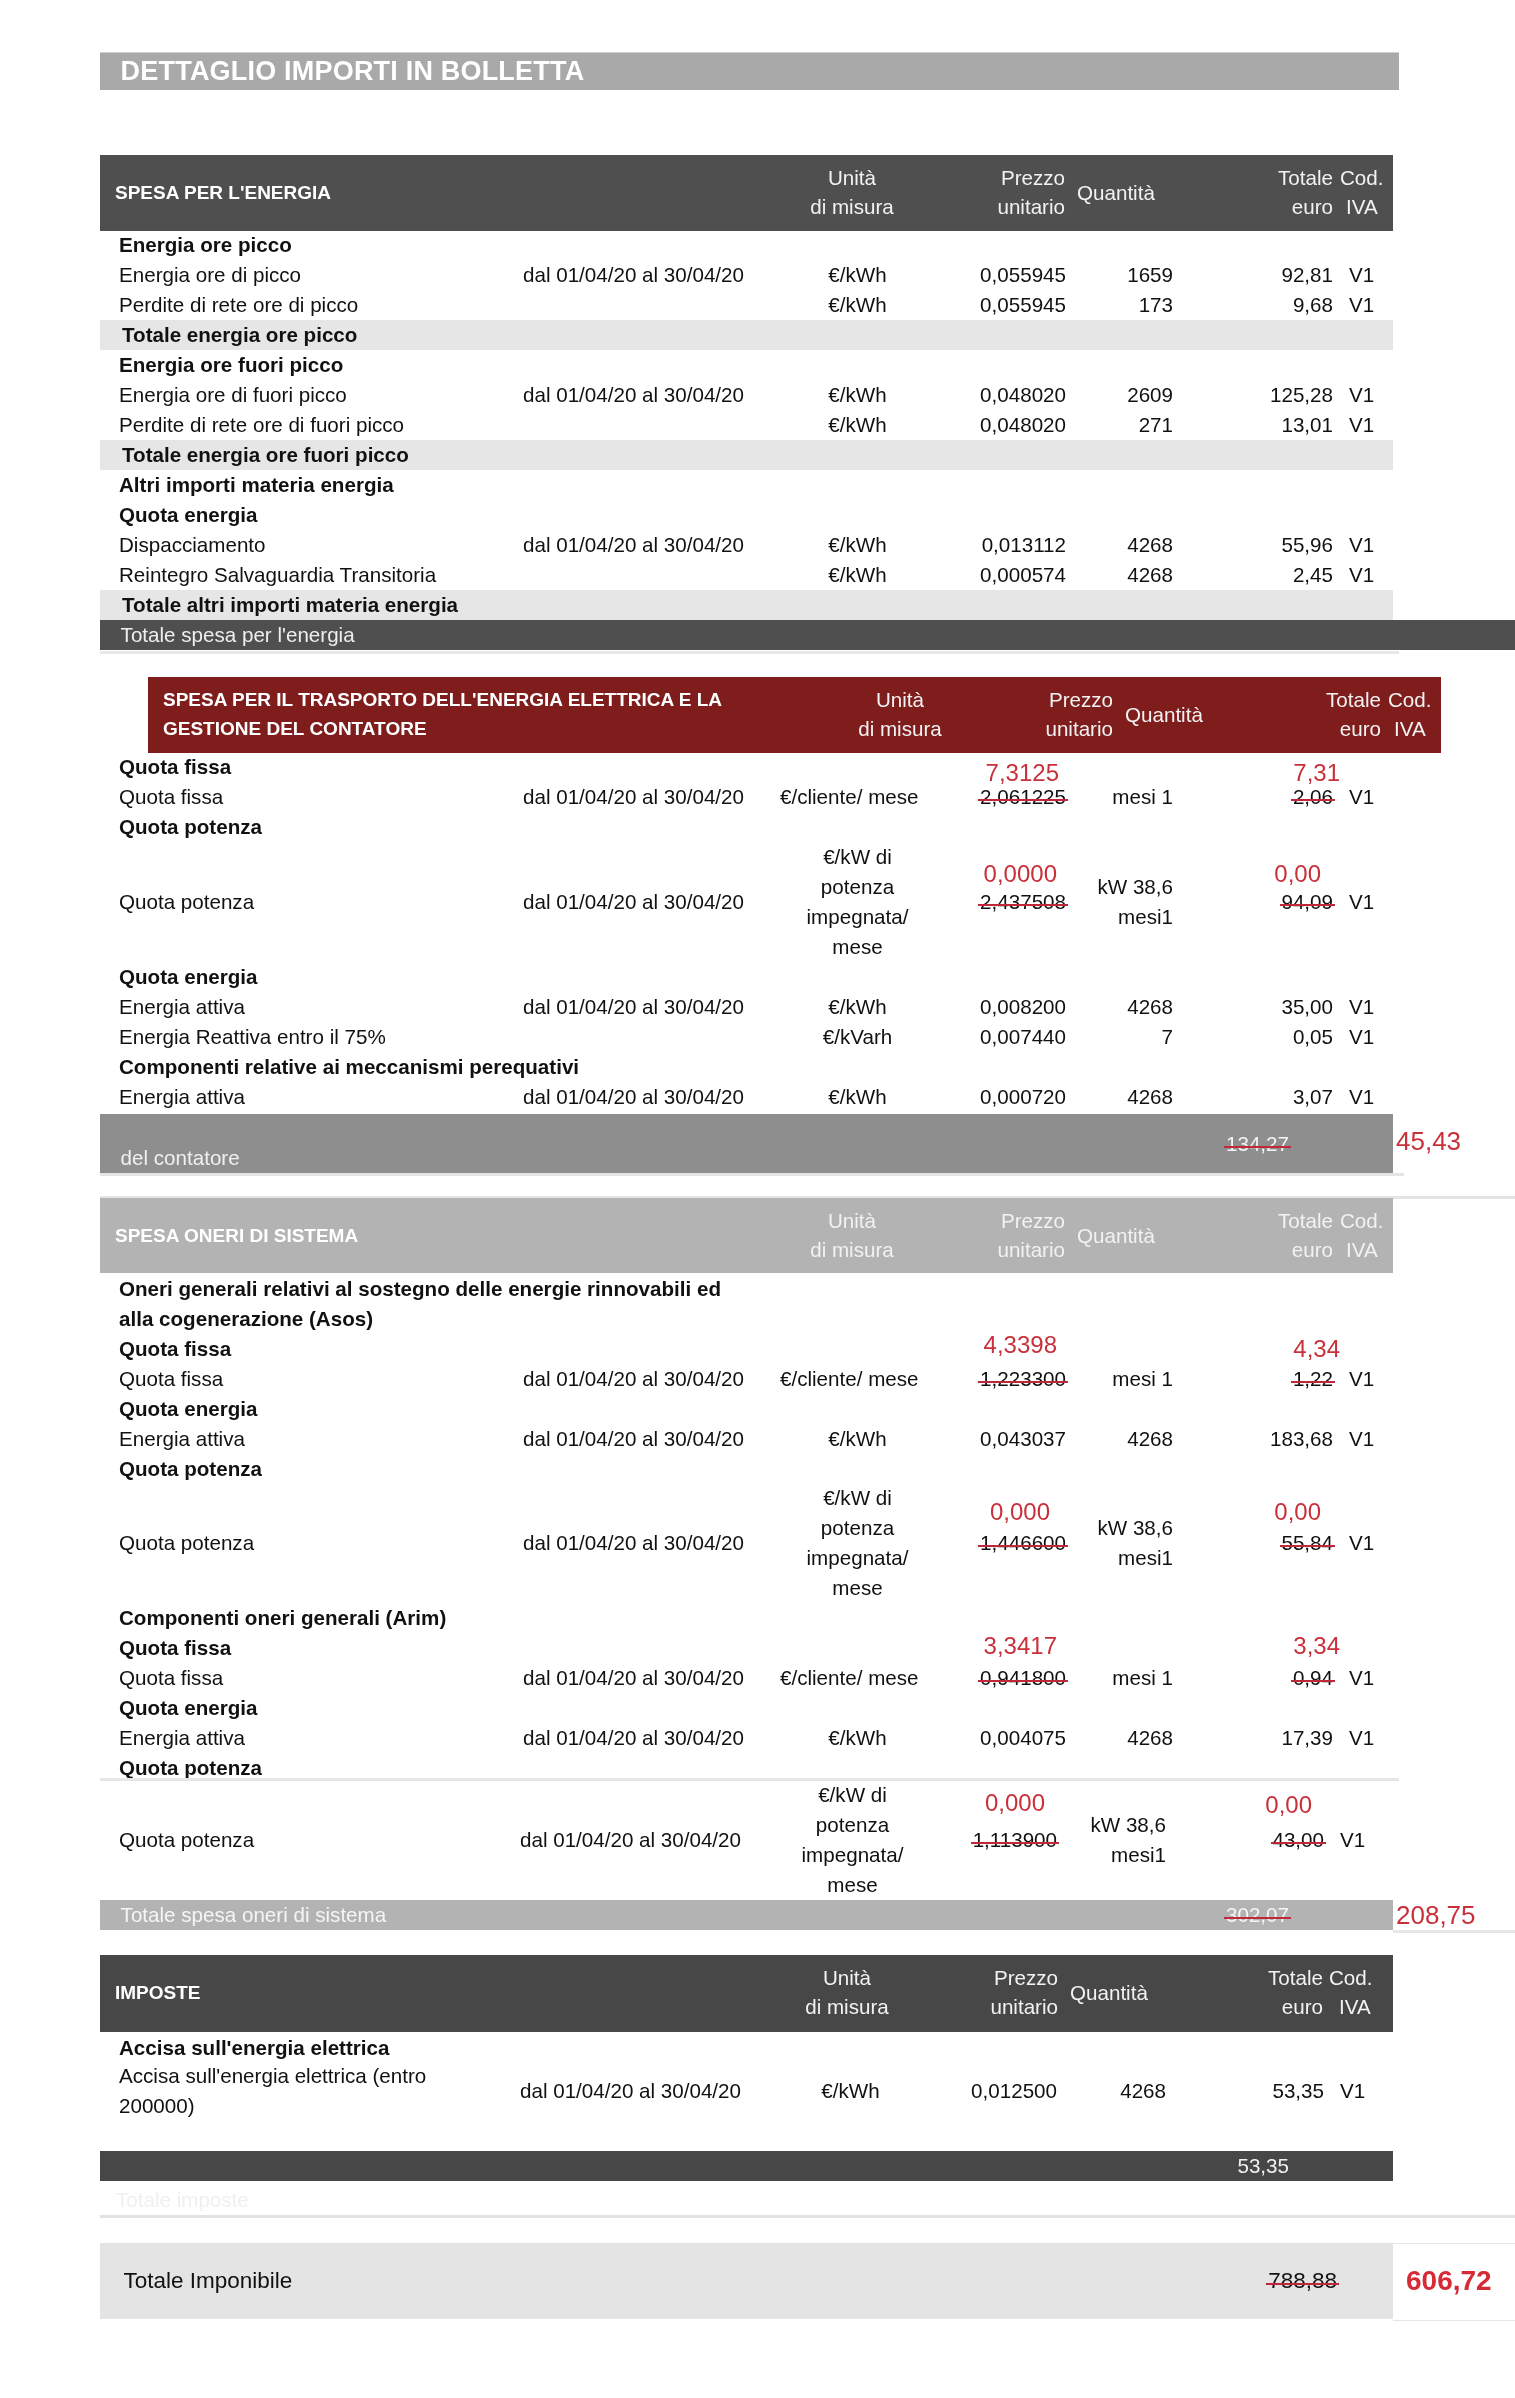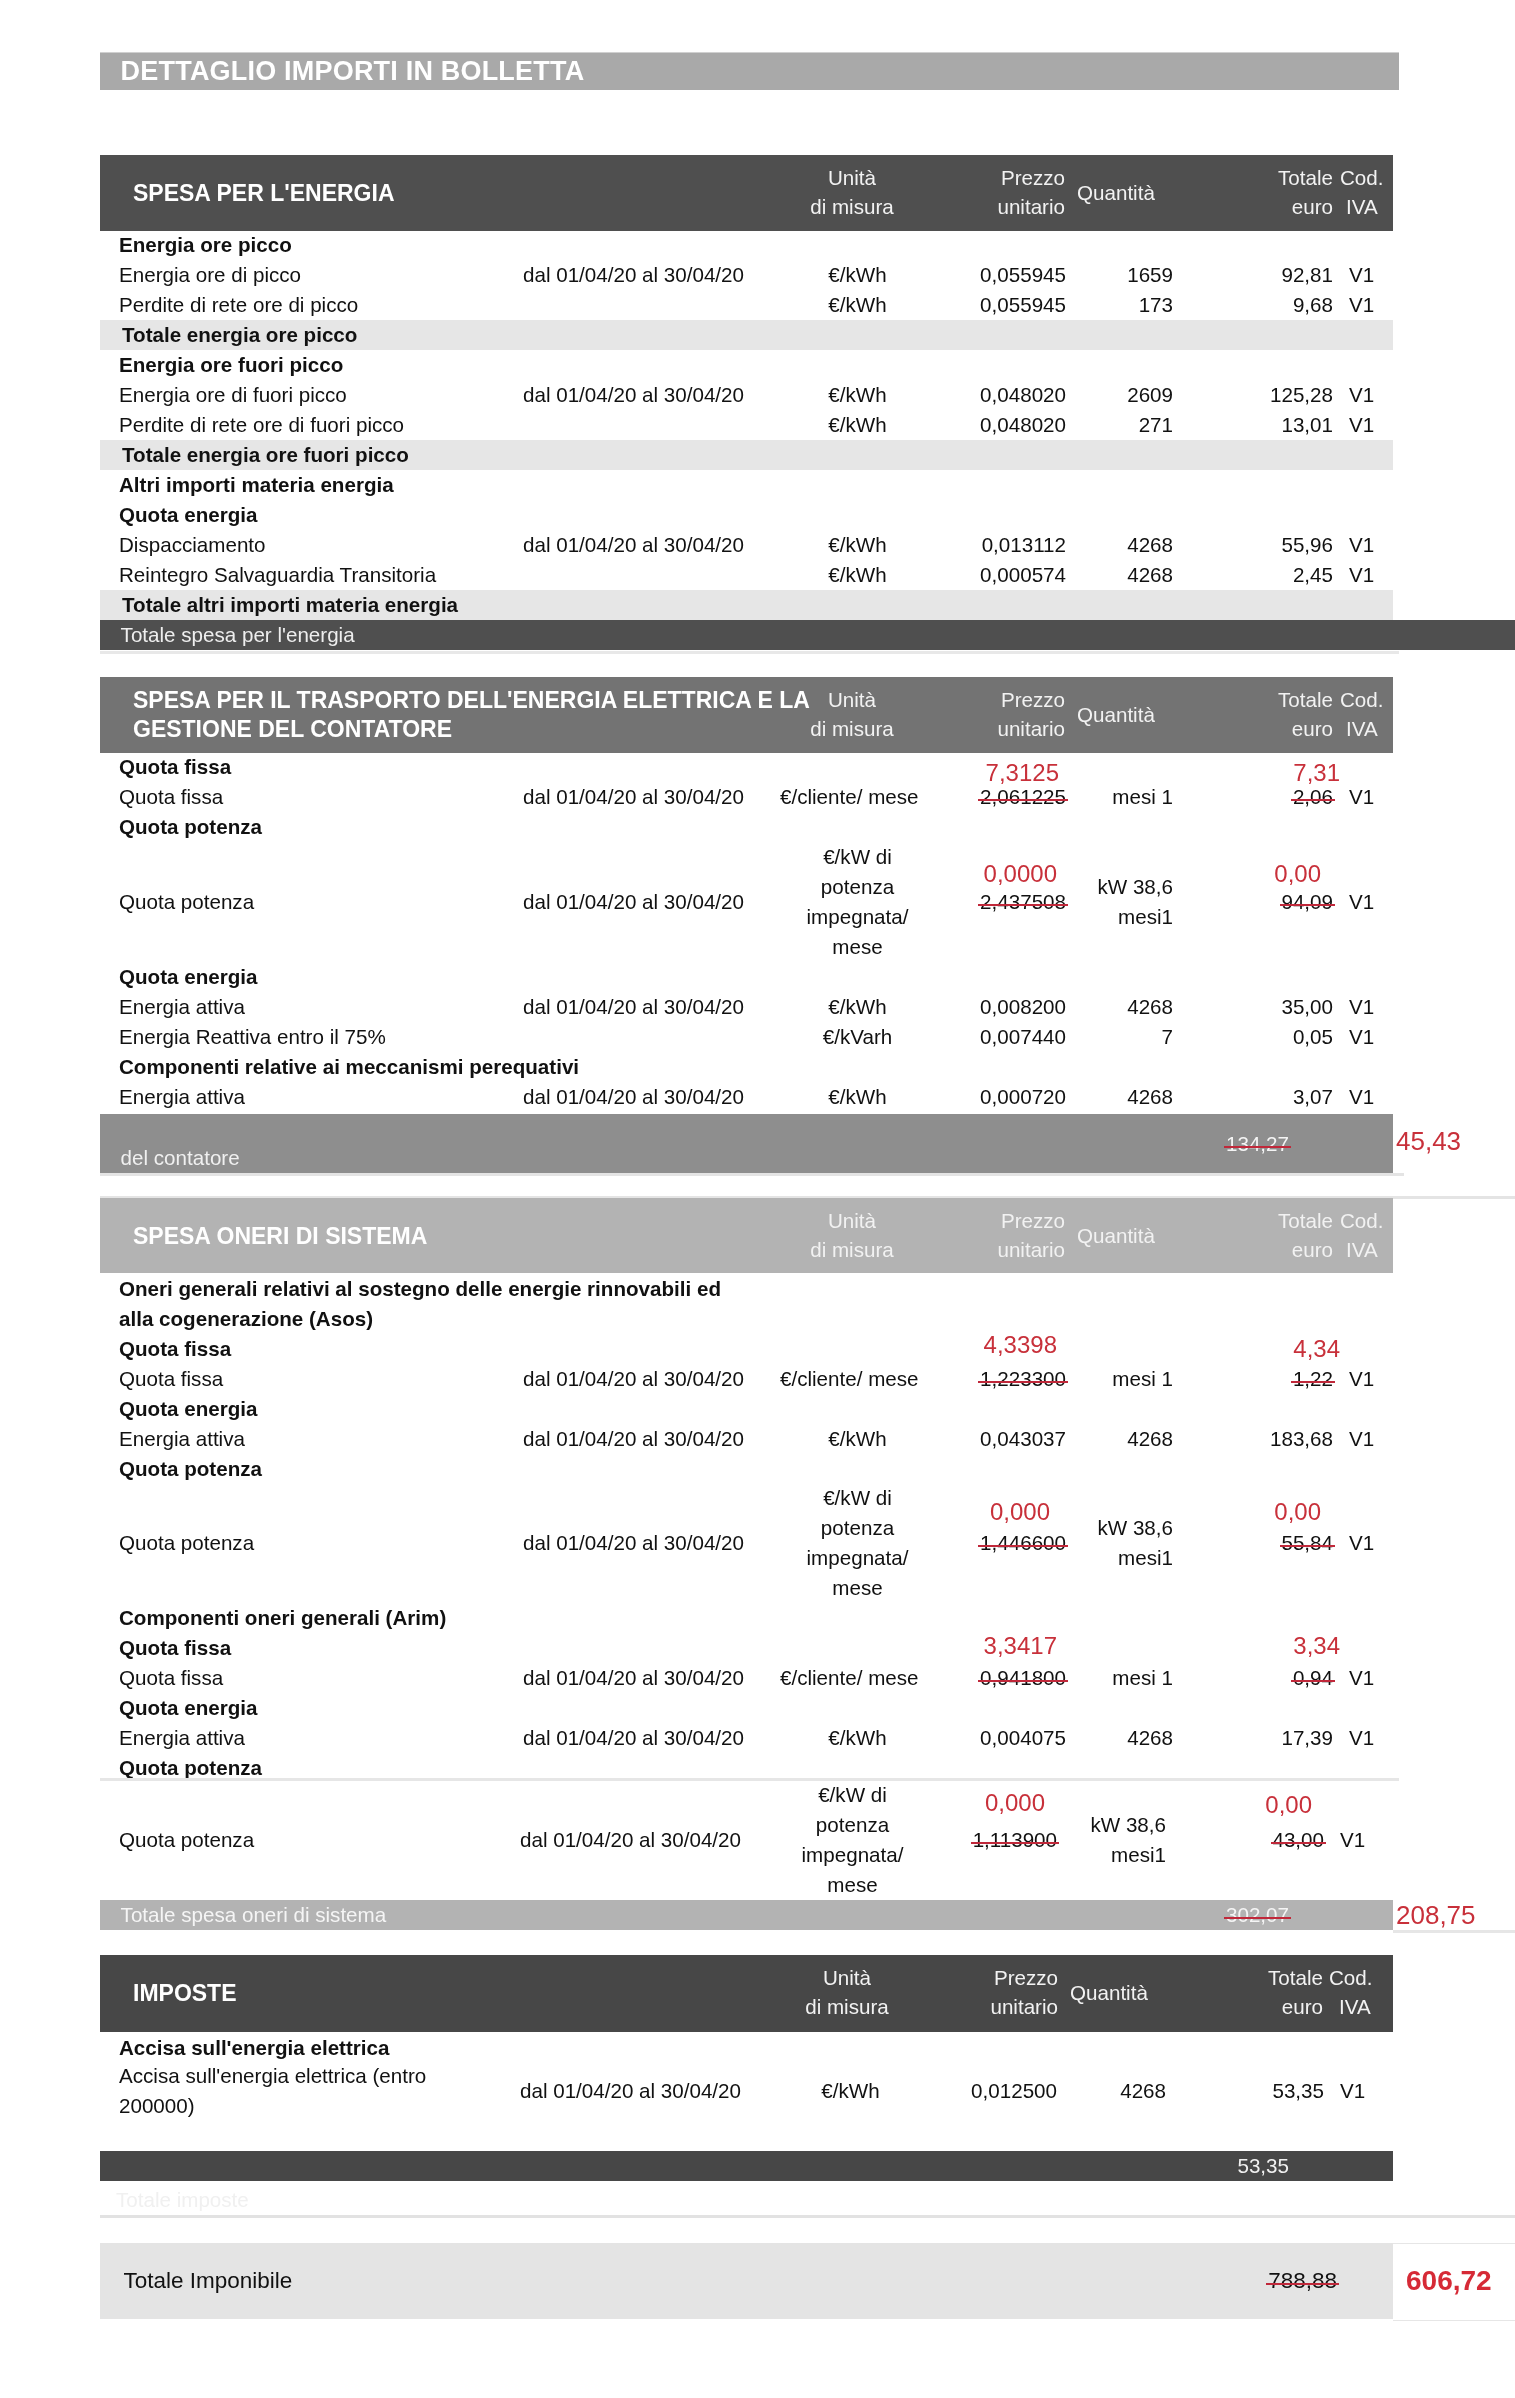--- a/index.html
+++ b/index.html
@@ -4,24 +4,24 @@
 <style>
   html, body { margin:0; padding:0; background:#ffffff; }
   body { width:1516px; height:2399px; position:relative; overflow:hidden;
          font-family:"Liberation Sans", "DejaVu Sans", sans-serif; color:#111; }
   .abs { position:absolute; }
   .bar { position:absolute; left:100px; width:1293px; }
   .title-bar { top:52px; height:37px; background:#a9a9a9; width:1299px; border-top:1.9px solid #d0d0d0; }
   .title-bar span { position:absolute; left:20.6px; top:2.8px; font-size:27px; font-weight:bold; color:#fff; letter-spacing:0.2px; }
   .hdr { color:#fff; }
   .hdr-dark { background:#4f4f4f; }
-  .hdr-mid { background:#737373; }
+  .hdr-mid { background:#7f1d1d;margin-left:48px; }
   .hdr-light { background:#b3b3b3; }
   .hdr-imp { background:#474747; }
-  .hdr .sec-title { position:absolute; left:33px; font-size:23px; font-weight:bold; line-height:30px; }
+  .hdr .sec-title { position:absolute; left:15px; font-size:19px; font-weight:bold; line-height:30px; }
   .hdr .col { position:absolute; font-size:20.6px; line-height:30px; color:#f2f2f2; }
   .txt { position:absolute; font-size:20.6px; line-height:30px; white-space:nowrap; }
   .b { font-weight:bold; }
   .r { text-align:right; }
   .c { text-align:center; }
   .light-bar { position:absolute; left:100px; width:1293px; height:30px; background:#e6e6e6; }
   .dark-total { position:absolute; left:100px; width:1465px; background:#4f4f4f; color:#eee; }
   .mid-total { position:absolute; left:100px; width:1293px; background:#8e8e8e; color:#f0f0f0; }
   .light-total { position:absolute; left:100px; width:1293px; background:#b3b3b3; color:#f5f5f5; }
   .imp-total { position:absolute; left:100px; width:1293px; background:#474747; color:#f0f0f0; }

